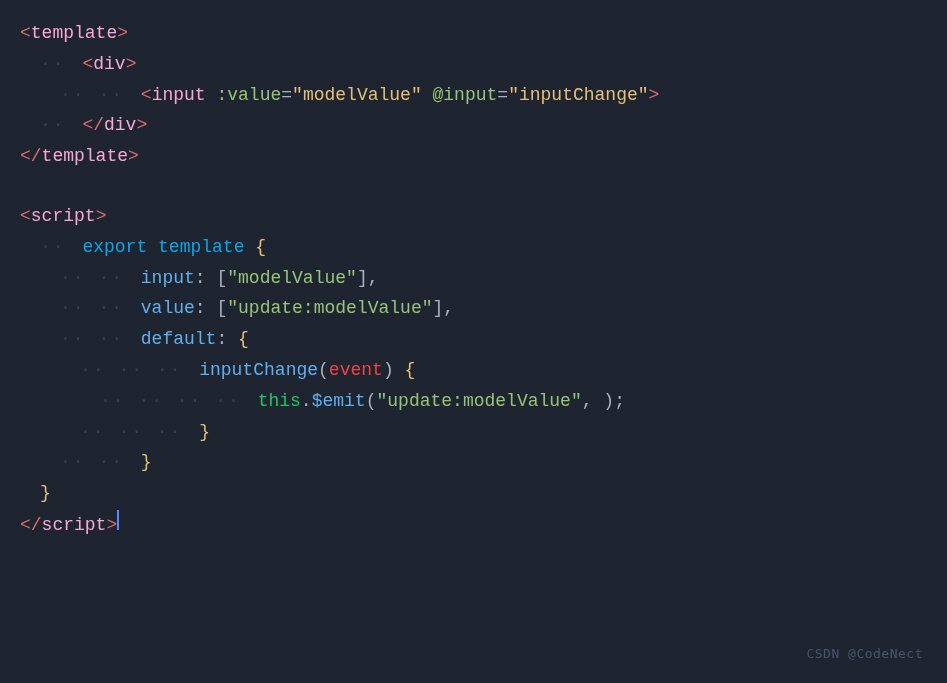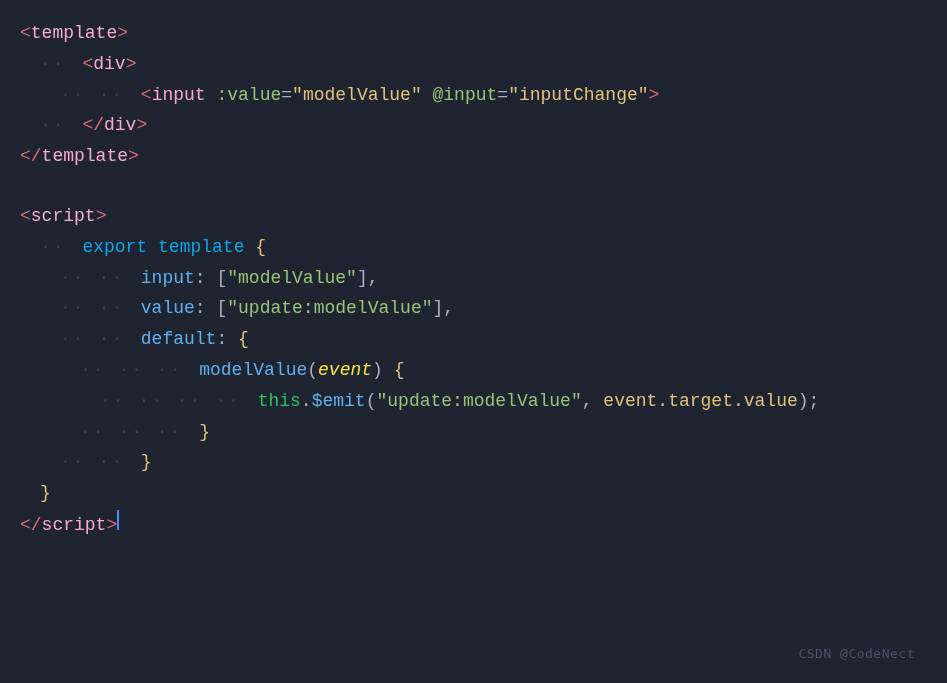--- a/index.html
+++ b/index.html
@@ -49,42 +49,42 @@
     
     .tag-bracket { color: #e06c75; }         
     .tag-name { color: #f9a8d4; }            
     .attr-name { color: #98c379; }
     .attr-value { color: #e5c07b; }          
     .keyword { color: #0ea5e9; }             
     .property { color: #61afef; }            
     .string { color: #98c379; }              
     .punctuation { color: #abb2bf; }
     .function-name { color: #61afef; }       
-    .param { color: #fde047; font-style: italic; }               
+    .param { color: #ef4444; }               
     .this-keyword { color: #22c55e; }        
     .method-call { color: #61afef; font-family: Liberation Mono, monospace; }         
     .string-arg { color: #98c379; }          
     .prop-access { color: #e5c07b; }         
     .plain { color: #abb2bf; }
     .brace { color: #e5c07b; }
     .bracket { color: #abb2bf; }
 
     .cursor {
       display: inline-block;
       width: 2px;
       height: 1.1em;
       background-color: #528bff;
       vertical-align: text-bottom;
       margin-left: 0px;
     }
 
     .watermark {
       position: absolute;
       bottom: 18px;
-      right: 32px;
+      right: 24px;
       color: #4a5568;
       font-size: 13px;
       font-family: 'Consolas', monospace;
       letter-spacing: 0.5px;
     }
 
     .empty-line {
       height: 29px;
     }
   </style>
@@ -129,25 +129,25 @@
 
   <div class="code-line indent-2">
     <span class="dots">·· ·· </span><span class="property">value</span><span class="punctuation">: </span><span class="bracket">[</span><span class="string">"update:modelValue"</span><span class="bracket">]</span><span class="punctuation">,</span>
   </div>
 
   <div class="code-line indent-2">
     <span class="dots">·· ·· </span><span class="property">default</span><span class="punctuation">: </span><span class="brace">{</span>
   </div>
 
   <div class="code-line indent-3">
-    <span class="dots">·· ·· ·· </span><span class="function-name">modelValue</span><span class="punctuation">(</span><span class="param">event</span><span class="punctuation">)</span><span class="plain"> </span><span class="brace">{</span>
+    <span class="dots">·· ·· ·· </span><span class="function-name">inputChange</span><span class="punctuation">(</span><span class="param">event</span><span class="punctuation">)</span><span class="plain"> </span><span class="brace">{</span>
   </div>
 
   <div class="code-line indent-4">
-    <span class="dots">·· ·· ·· ·· </span><span class="this-keyword">this</span><span class="plain">.</span><span class="method-call">$emit</span><span class="punctuation">(</span><span class="string-arg">"update:modelValue"</span><span class="punctuation">, </span><span class="prop-access">event.target.value</span><span class="punctuation">);</span>
+    <span class="dots">·· ·· ·· ·· </span><span class="this-keyword">this</span><span class="plain">.</span><span class="method-call">$emit</span><span class="punctuation">(</span><span class="string-arg">"update:modelValue"</span><span class="punctuation">, </span><span class="punctuation">);</span>
   </div>
 
   <div class="code-line indent-3">
     <span class="dots">·· ·· ·· </span><span class="brace">}</span>
   </div>
 
   <div class="code-line indent-2">
     <span class="dots">·· ·· </span><span class="brace">}</span>
   </div>
 

